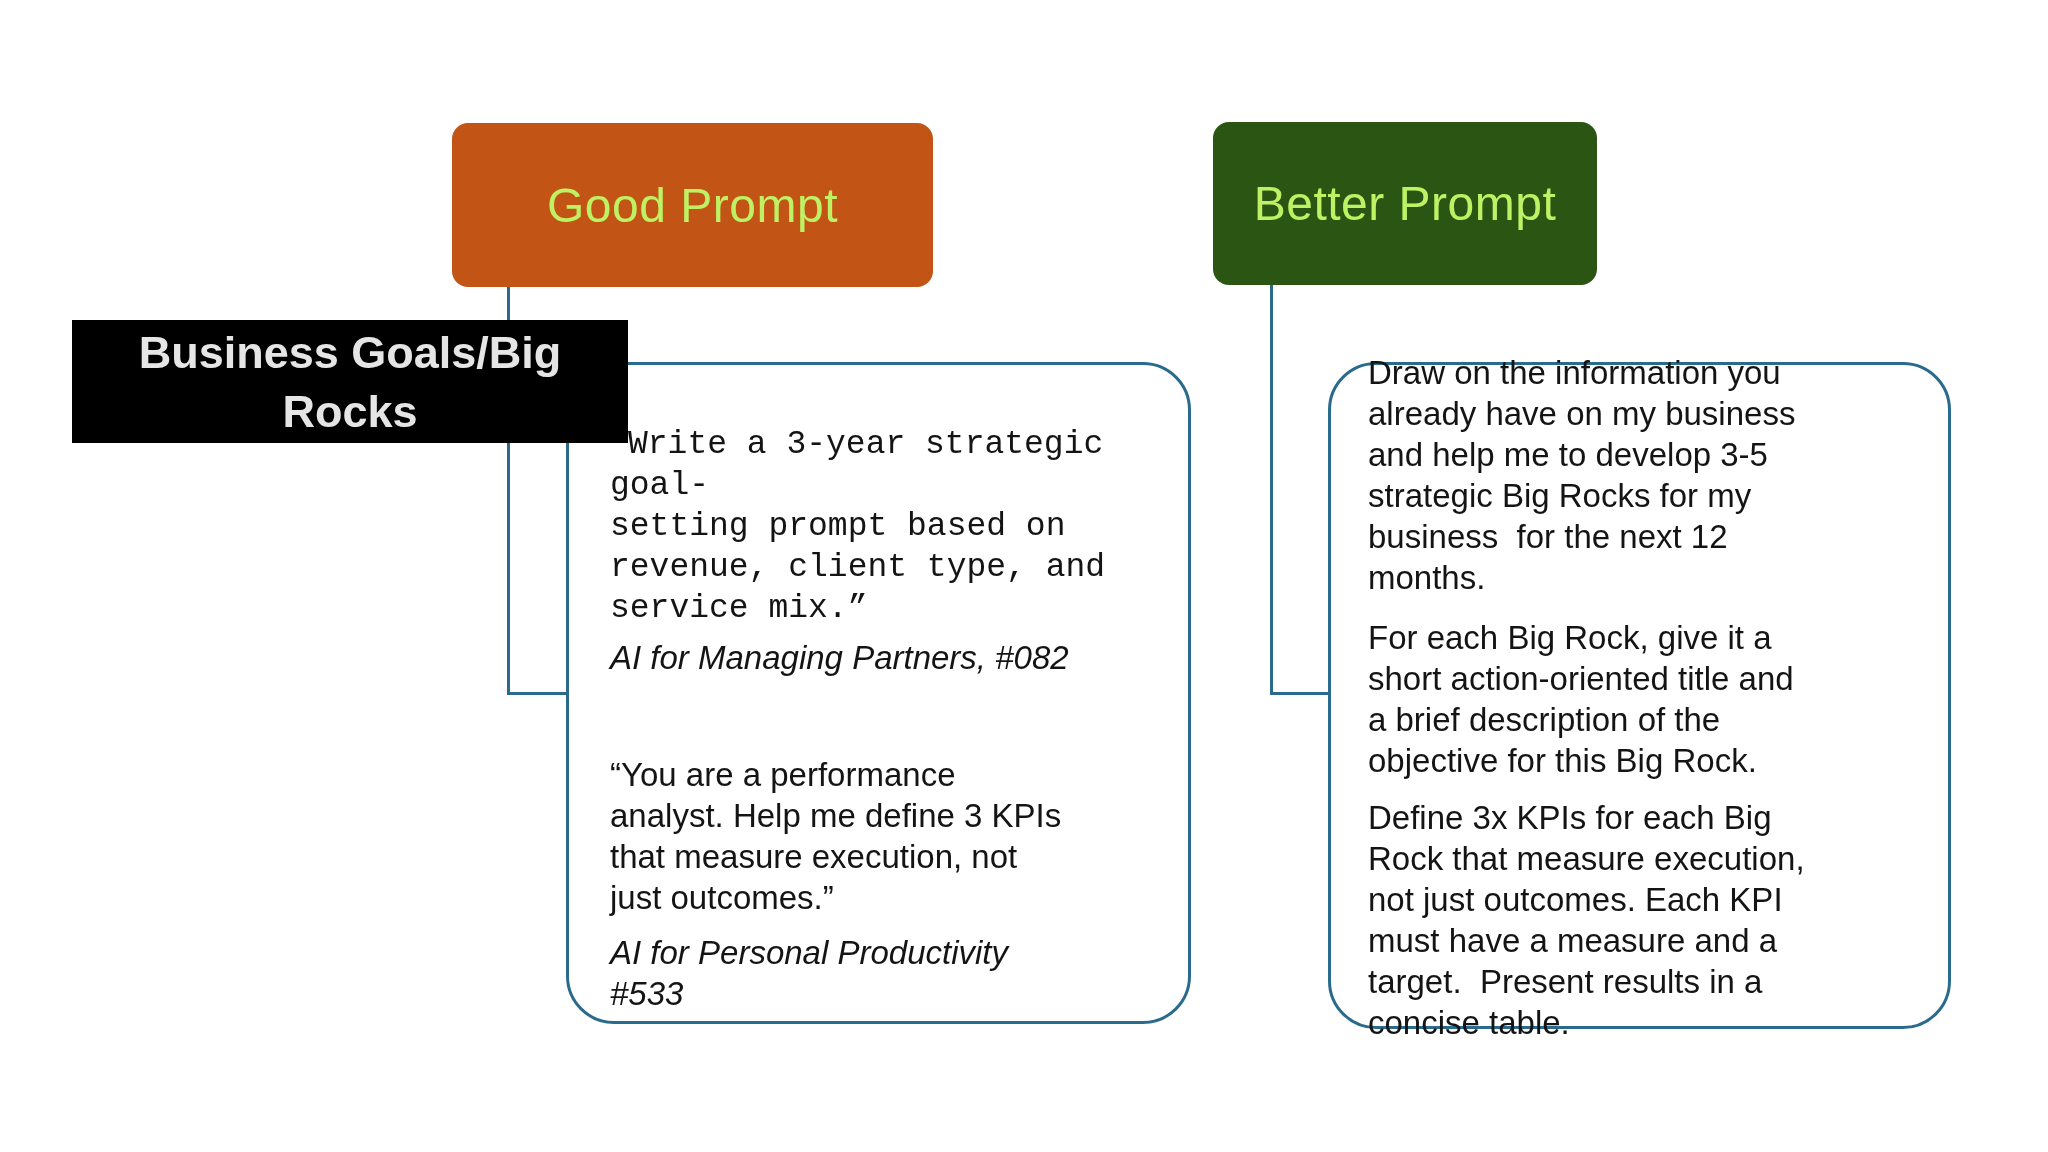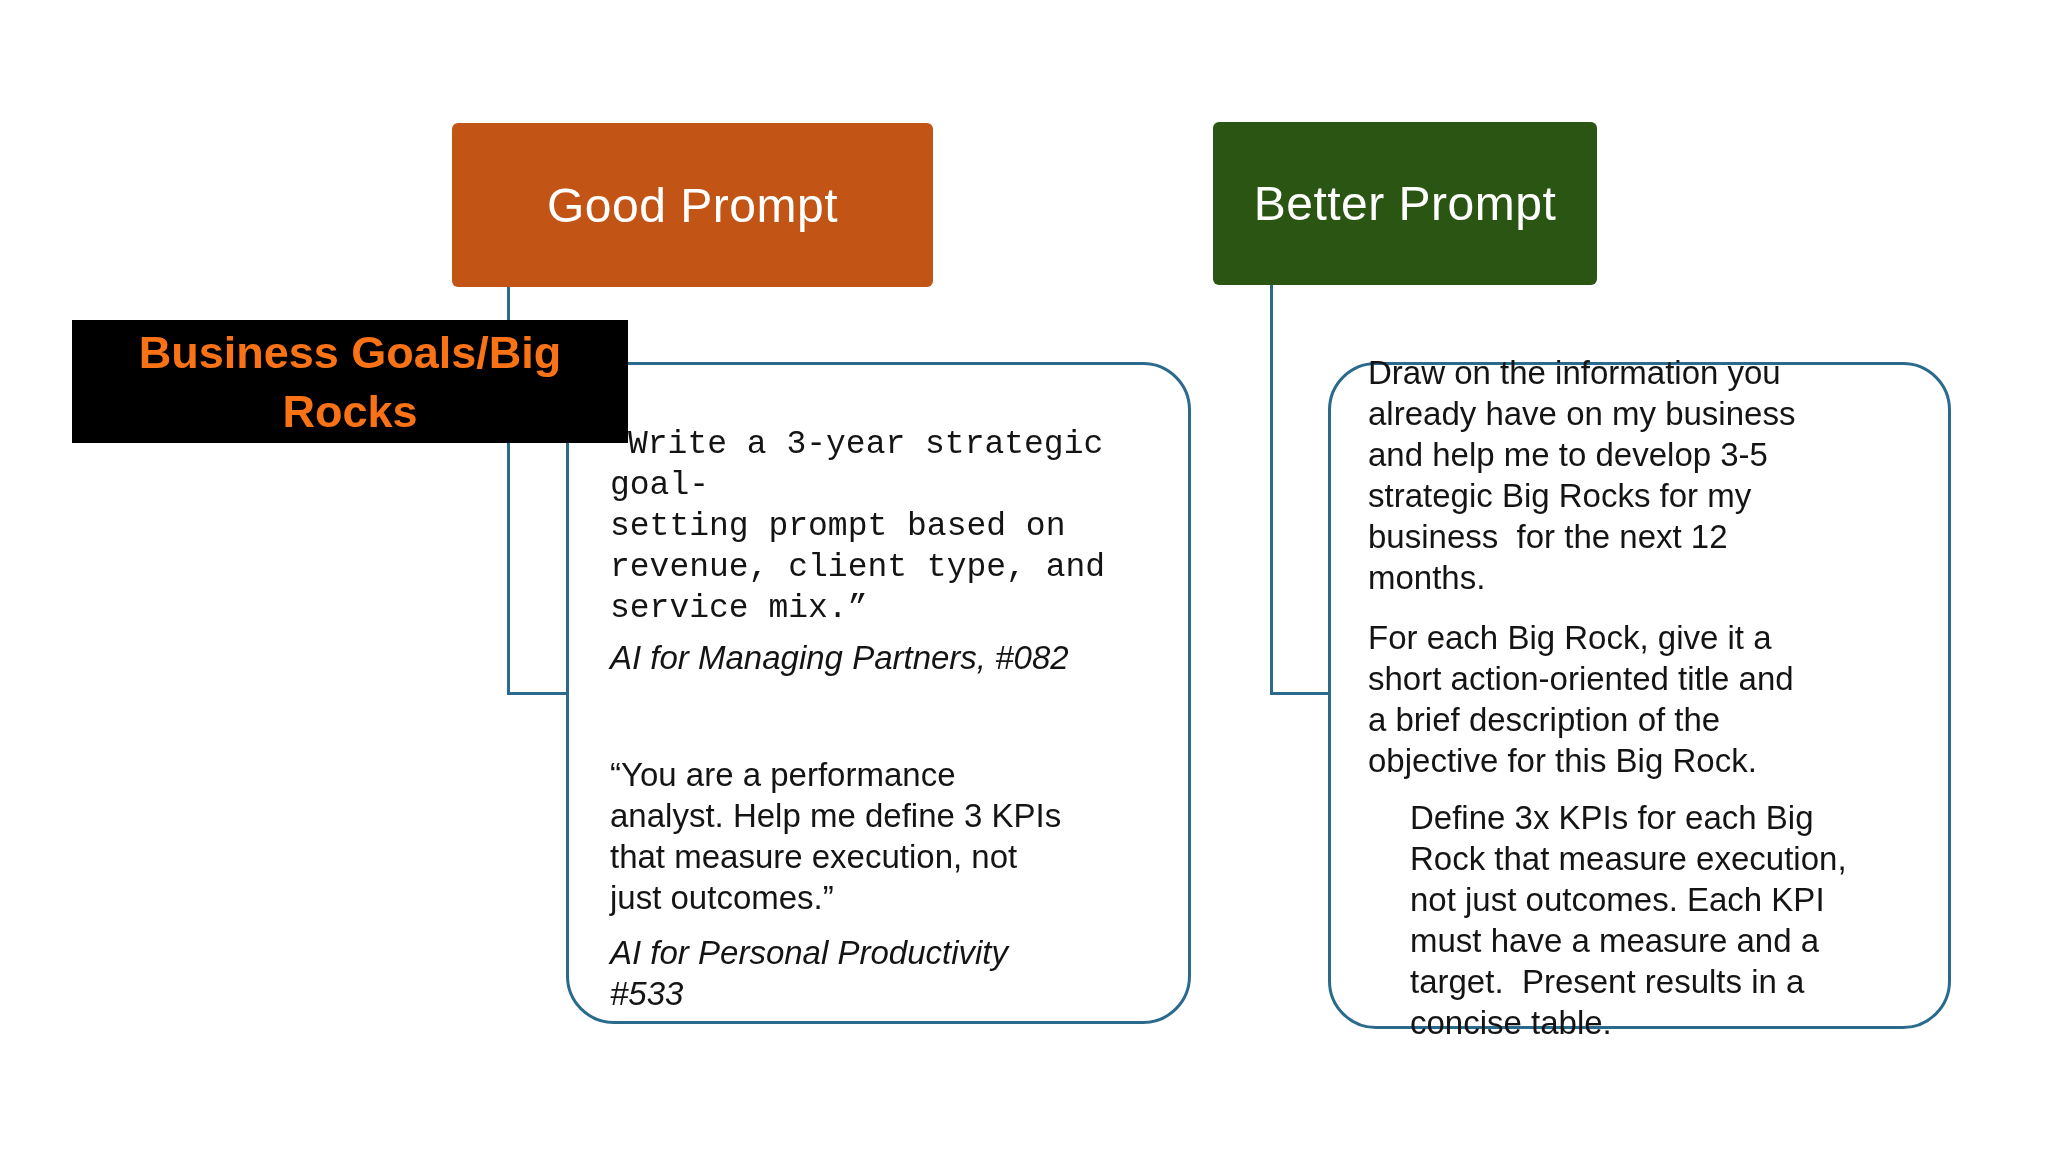--- a/index.html
+++ b/index.html
@@ -9,21 +9,21 @@
     --c-label_bg:#000000;
     --c-text:#141414;
   }
   html,body{margin:0;padding:0;background:#ffffff;}
   .stage{
     position:relative;width:2048px;height:1152px;background:#ffffff;overflow:hidden;
     font-family:"Liberation Sans",sans-serif;color:var(--c-text);
   }
   .hdr{
     position:absolute;display:flex;align-items:center;justify-content:center;
-    color:#ffffff;font-size:48px;letter-spacing:.5px;border-radius:6px;
+    color:#bef264;font-size:48px;letter-spacing:.5px;border-radius:16px;
   }
   .hdr-good{left:452px;top:123px;width:481px;height:164px;background:var(--c-orange);}
   .hdr-better{left:1213px;top:122px;width:384px;height:163px;background:var(--c-green);}
   .conn{position:absolute;background:var(--c-teal_line);}
   .conn1v{left:507px;top:285px;width:3px;height:410px;}
   .conn1h{left:507px;top:692px;width:59px;height:3px;}
   .conn2v{left:1270px;top:284px;width:3px;height:411px;}
   .conn2h{left:1270px;top:692px;width:58px;height:3px;}
   .panel{
     position:absolute;border:3px solid var(--c-teal_line);border-radius:48px;
@@ -34,24 +34,24 @@
   .ml{white-space:pre-wrap;}
   .body-text{font-size:33px;line-height:41px;color:var(--c-text);}
   .cite{font-style:italic;}
   .good-content{position:absolute;left:41px;top:59px;width:560px;}
   .good-content .q1{text-indent:18px;font-family:Liberation Mono, monospace;}
   .good-content .c1{margin-top:8px;}
   .good-content .q2{margin-top:76px;}
   .good-content .c2{margin-top:14px;}
   .better-content{position:absolute;left:37px;top:-13px;width:570px;}
   .better-content .p2{margin-top:19px;}
-  .better-content .p3{margin-top:16px;margin-left:42px;}
+  .better-content .p3{margin-top:16px;}
   .cat-label{
     position:absolute;left:72px;top:320px;width:556px;height:123px;
-    background:var(--c-label_bg);color:#f97316;font-weight:bold;
+    background:var(--c-label_bg);color:#e5e5e5;font-weight:bold;
     font-size:45px;line-height:59px;text-align:center;
     display:flex;align-items:center;justify-content:center;
   }
 </style>
 </head>
 <body>
 
 <div class="stage">
 
   <div class="conn conn1v"></div>

